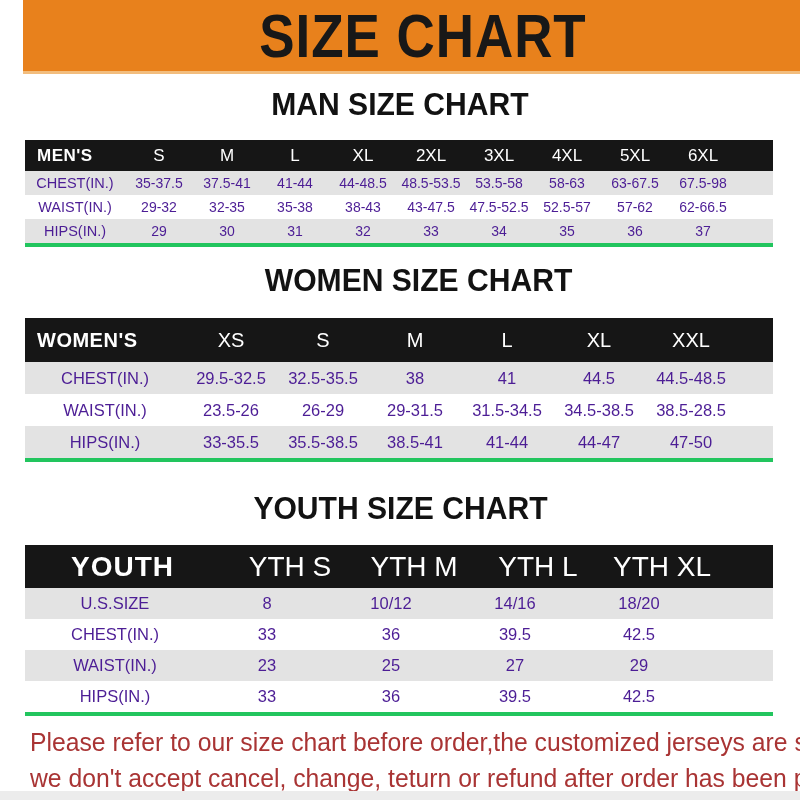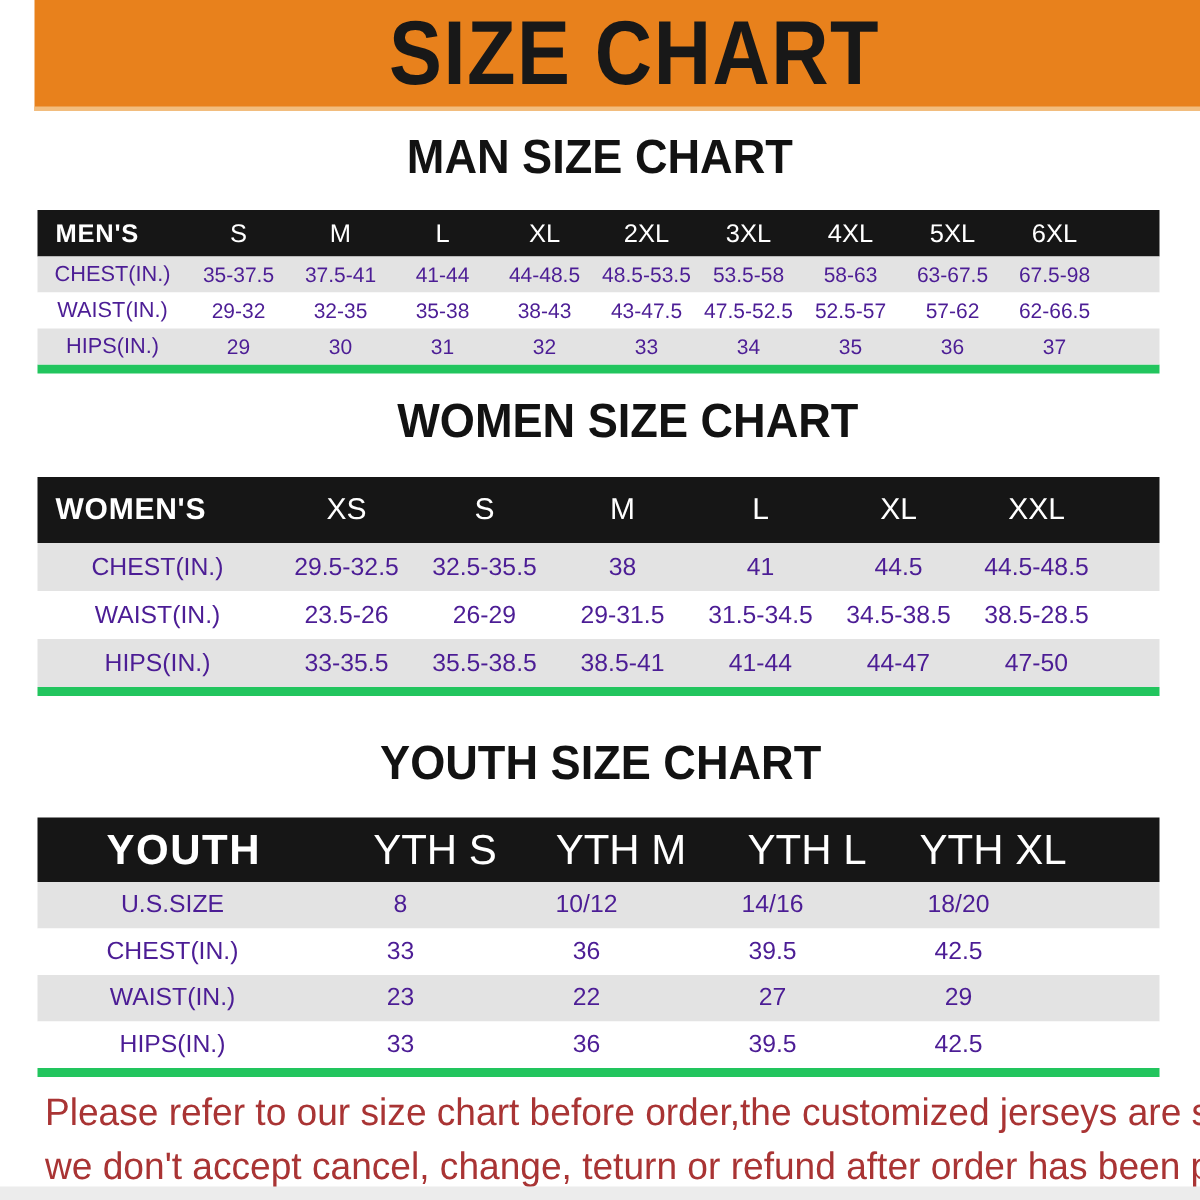--- a/index.html
+++ b/index.html
@@ -53,21 +53,21 @@
   .tbl-women .corner{font-size:26px;}
   .tbl-women .bar .cell{font-size:20px;}
   .tbl-women .row .cell{font-size:16.5px;}
   
   .tbl-youth .bar,.tbl-youth .row{grid-template-columns:180px repeat(4,124px) 1fr;}
   .tbl-youth .bar{height:43px;}
   .tbl-youth .row{height:31px;}
   .tbl-youth .corner{font-size:26px;letter-spacing:1px;}
   .tbl-youth .bar .cell{font-size:28px;padding-left:46px;}
   .tbl-youth .row .cell{font-size:16.5px;}
-  .size-table{border-bottom:6px solid #22c55e;}
+  .size-table{border-bottom:4px solid #22c55e;}
   
   .disclaimer{
     position:absolute;top:724px;left:30px;width:750px;
     color:#A93434;font-size:25.5px;line-height:36px;letter-spacing:0;
   }
   .disclaimer div{transform:scaleX(0.97);transform-origin:left;white-space:nowrap;}
   
   .bottom-strip{
     position:absolute;left:0;top:791px;width:800px;height:9px;background:#ececec;
   }
@@ -196,21 +196,21 @@
     <div class="row white">
       <div class="cell label">CHEST(IN.)</div>
       <div class="cell">33</div>
       <div class="cell">36</div>
       <div class="cell">39.5</div>
       <div class="cell">42.5</div>
     </div>
     <div class="row gray">
       <div class="cell label">WAIST(IN.)</div>
       <div class="cell">23</div>
-      <div class="cell">22</div>
+      <div class="cell">25</div>
       <div class="cell">27</div>
       <div class="cell">29</div>
     </div>
     <div class="row white">
       <div class="cell label">HIPS(IN.)</div>
       <div class="cell">33</div>
       <div class="cell">36</div>
       <div class="cell">39.5</div>
       <div class="cell">42.5</div>
     </div>

